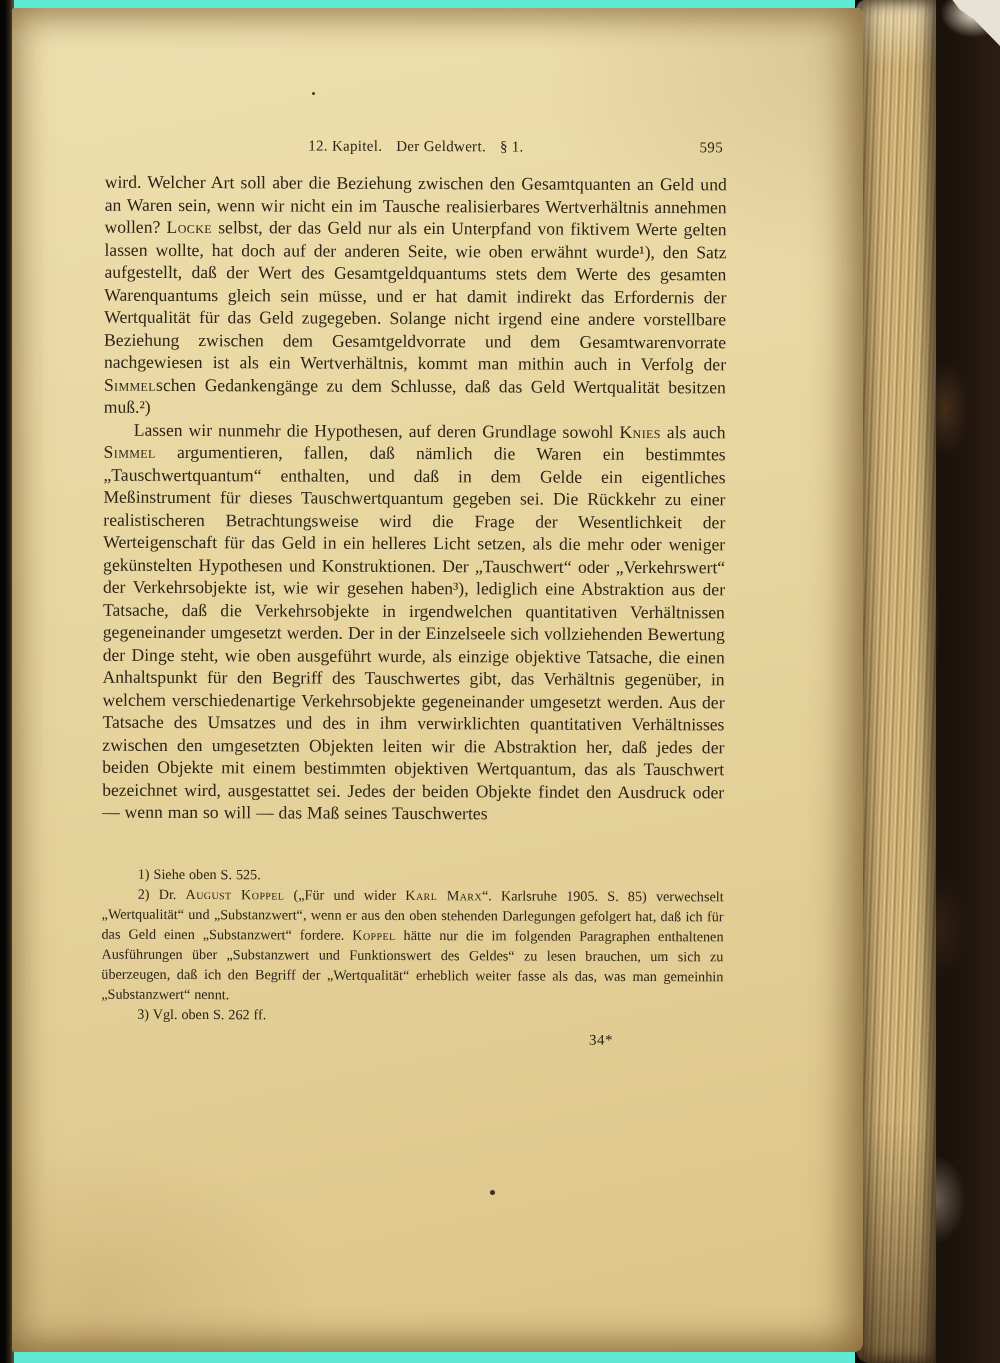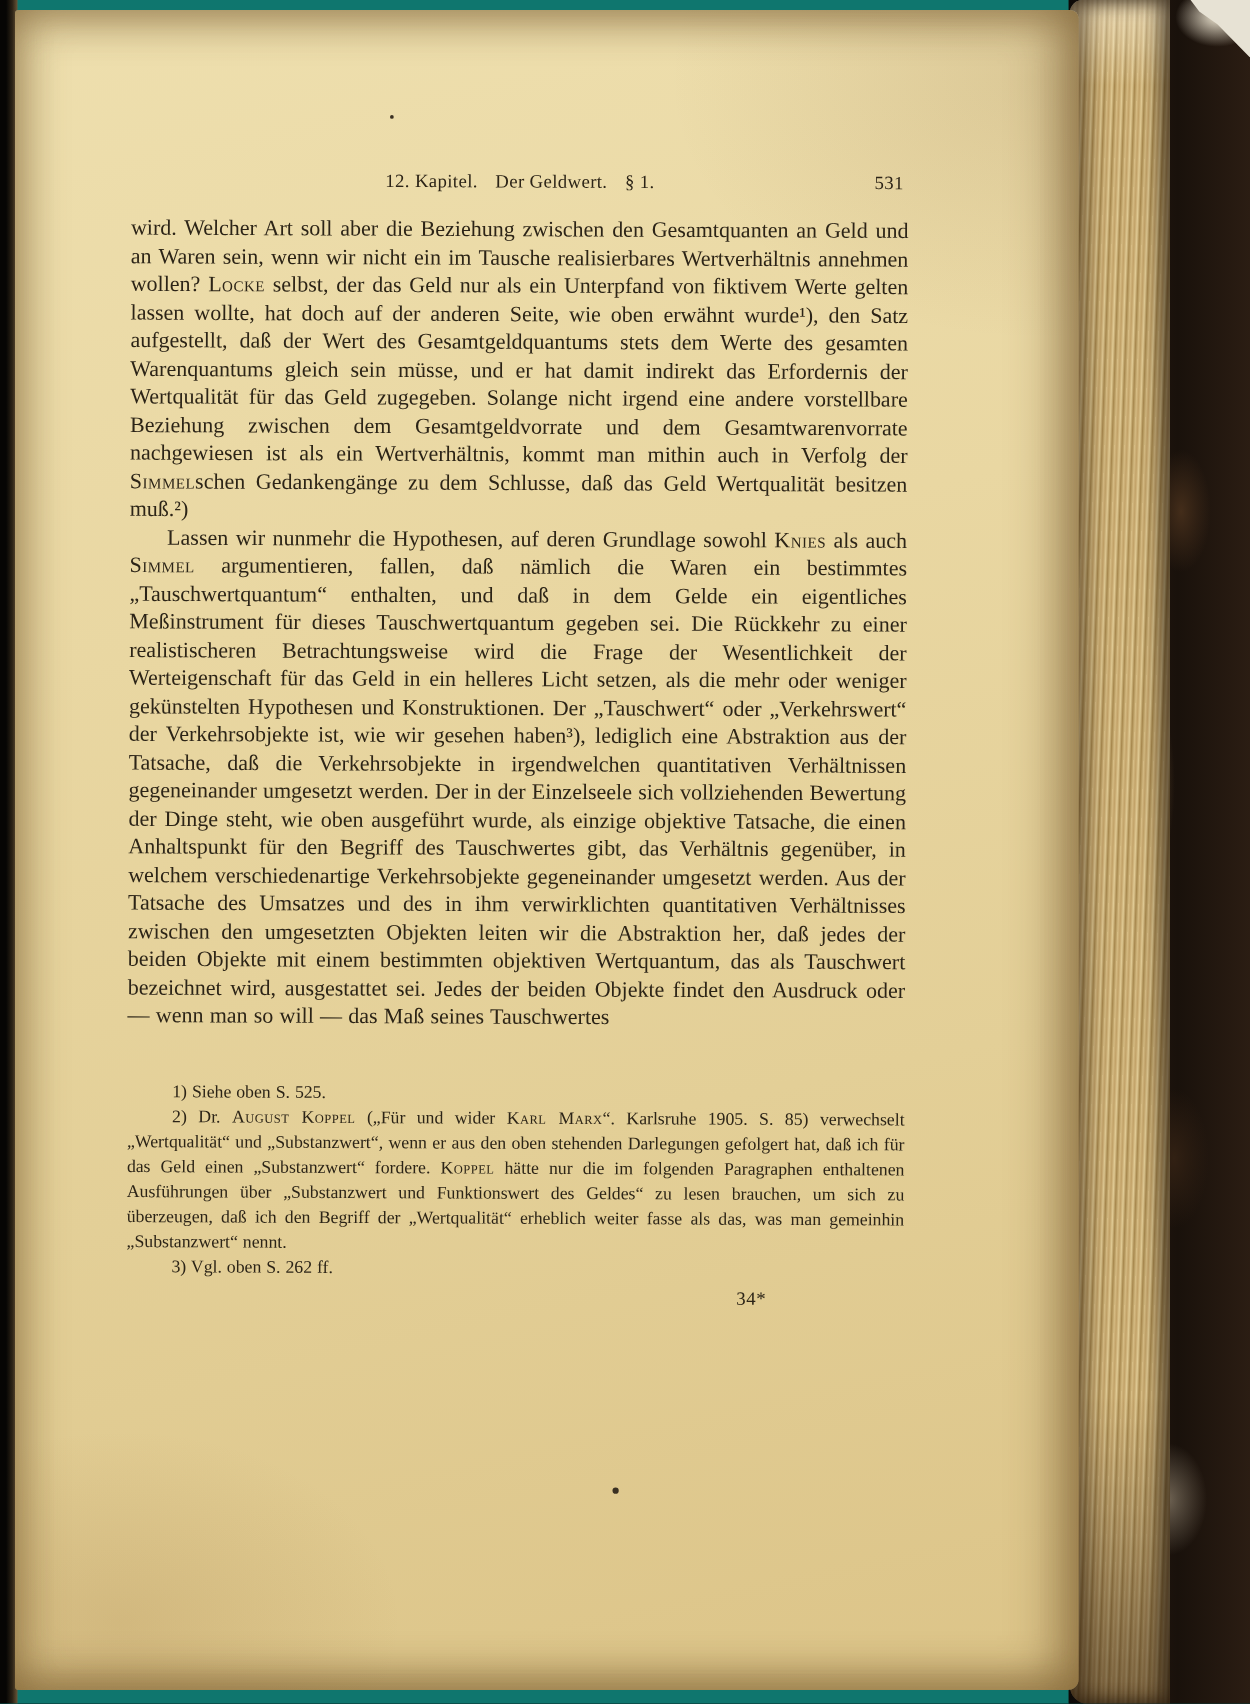--- a/index.html
+++ b/index.html
@@ -1,21 +1,21 @@
 <!DOCTYPE html>
 <html><head>
 <meta charset="utf-8">
 <style>
   html, body { margin:0; padding:0; }
   body {
     width:1000px; height:1363px; overflow:hidden;
     background:#070605;
     font-family:"Liberation Serif","DejaVu Serif",serif;
   }
-  .scan { position:relative; width:1000px; height:1363px; overflow:hidden; background:#0f766e; }
+  .scan { position:relative; width:1000px; height:1363px; overflow:hidden; background:#5eead4; }
 
   
   .binding {
     position:absolute; right:0; top:0; width:145px; height:100%; z-index:1;
     background-color:#170f0a;
     background-image:
       radial-gradient(ellipse 48px 34px at 82% 1%, #ece4d0 0%, rgba(236,228,208,0) 70%),
       radial-gradient(ellipse 26px 90px at 30% 14%, rgba(148,108,64,.75), rgba(0,0,0,0) 70%),
       radial-gradient(ellipse 34px 70px at 62% 30%, rgba(72,48,28,.9), rgba(0,0,0,0) 70%),
       radial-gradient(ellipse 30px 110px at 44% 46%, rgba(158,122,76,.5), rgba(0,0,0,0) 70%),
@@ -98,21 +98,21 @@
   <div class="page-edges"></div>
   <div class="left-sliver"></div>
 
   <div class="paper">
     <div class="text-block">
 
       <div class="running-head">
         <div class="head-center">
           <span>12. Kapitel.</span><span>Der Geldwert.</span><span>§ 1.</span>
         </div>
-        <span class="page-num">531</span>
+        <span class="page-num">595</span>
       </div>
 
       <p class="body-par">wird. Welcher Art soll aber die Beziehung zwischen den Gesamtquanten an Geld und an Waren sein, wenn wir nicht ein im Tausche realisierbares Wertverhältnis annehmen wollen? <span class="sc">Locke</span> selbst, der das Geld nur als ein Unterpfand von fiktivem Werte gelten lassen wollte, hat doch auf der anderen Seite, wie oben erwähnt wurde¹), den Satz aufgestellt, daß der Wert des Gesamtgeldquantums stets dem Werte des gesamten Warenquantums gleich sein müsse, und er hat damit indirekt das Erfordernis der Wertqualität für das Geld zugegeben. Solange nicht irgend eine andere vorstellbare Beziehung zwischen dem Gesamtgeldvorrate und dem Gesamtwarenvorrate nachgewiesen ist als ein Wertverhältnis, kommt man mithin auch in Verfolg der <span class="sc">Simmel</span>schen Gedankengänge zu dem Schlusse, daß das Geld Wertqualität besitzen muß.²)</p>
       <p class="body-par indent">Lassen wir nunmehr die Hypothesen, auf deren Grundlage sowohl <span class="sc">Knies</span> als auch <span class="sc">Simmel</span> argumentieren, fallen, daß nämlich die Waren ein bestimmtes „Tauschwertquantum“ enthalten, und daß in dem Gelde ein eigentliches Meßinstrument für dieses Tauschwertquantum gegeben sei. Die Rückkehr zu einer realistischeren Betrachtungsweise wird die Frage der Wesentlichkeit der Werteigenschaft für das Geld in ein helleres Licht setzen, als die mehr oder weniger gekünstelten Hypothesen und Konstruktionen. Der „Tauschwert“ oder „Verkehrswert“ der Verkehrsobjekte ist, wie wir gesehen haben³), lediglich eine Abstraktion aus der Tatsache, daß die Verkehrsobjekte in irgendwelchen quantitativen Verhältnissen gegeneinander umgesetzt werden. Der in der Einzelseele sich vollziehenden Bewertung der Dinge steht, wie oben ausgeführt wurde, als einzige objektive Tatsache, die einen Anhaltspunkt für den Begriff des Tauschwertes gibt, das Verhältnis gegenüber, in welchem verschiedenartige Verkehrsobjekte gegeneinander umgesetzt werden. Aus der Tatsache des Umsatzes und des in ihm verwirklichten quantitativen Verhältnisses zwischen den umgesetzten Objekten leiten wir die Abstraktion her, daß jedes der beiden Objekte mit einem bestimmten objektiven Wertquantum, das als Tauschwert bezeichnet wird, ausgestattet sei. Jedes der beiden Objekte findet den Ausdruck oder — wenn man so will — das Maß seines Tauschwertes</p>
 
       <div class="footnotes">
         <p class="fn">1) Siehe oben S. 525.</p>
         <p class="fn">2) Dr. <span class="sc">August <span class="sc">Koppel</span></span> („Für und wider <span class="sc">Karl Marx</span>“. Karlsruhe 1905. S. 85) verwechselt „Wertqualität“ und „Substanzwert“, wenn er aus den oben stehenden Darlegungen gefolgert hat, daß ich für das Geld einen „Substanzwert“ fordere. <span class="sc">Koppel</span> hätte nur die im folgenden Paragraphen enthaltenen Ausführungen über „Substanzwert und Funktionswert des Geldes“ zu lesen brauchen, um sich zu überzeugen, daß ich den Begriff der „Wertqualität“ erheblich weiter fasse als das, was man gemeinhin „Substanzwert“ nennt.</p>
         <p class="fn">3) Vgl. oben S. 262 ff.</p>
       </div>

